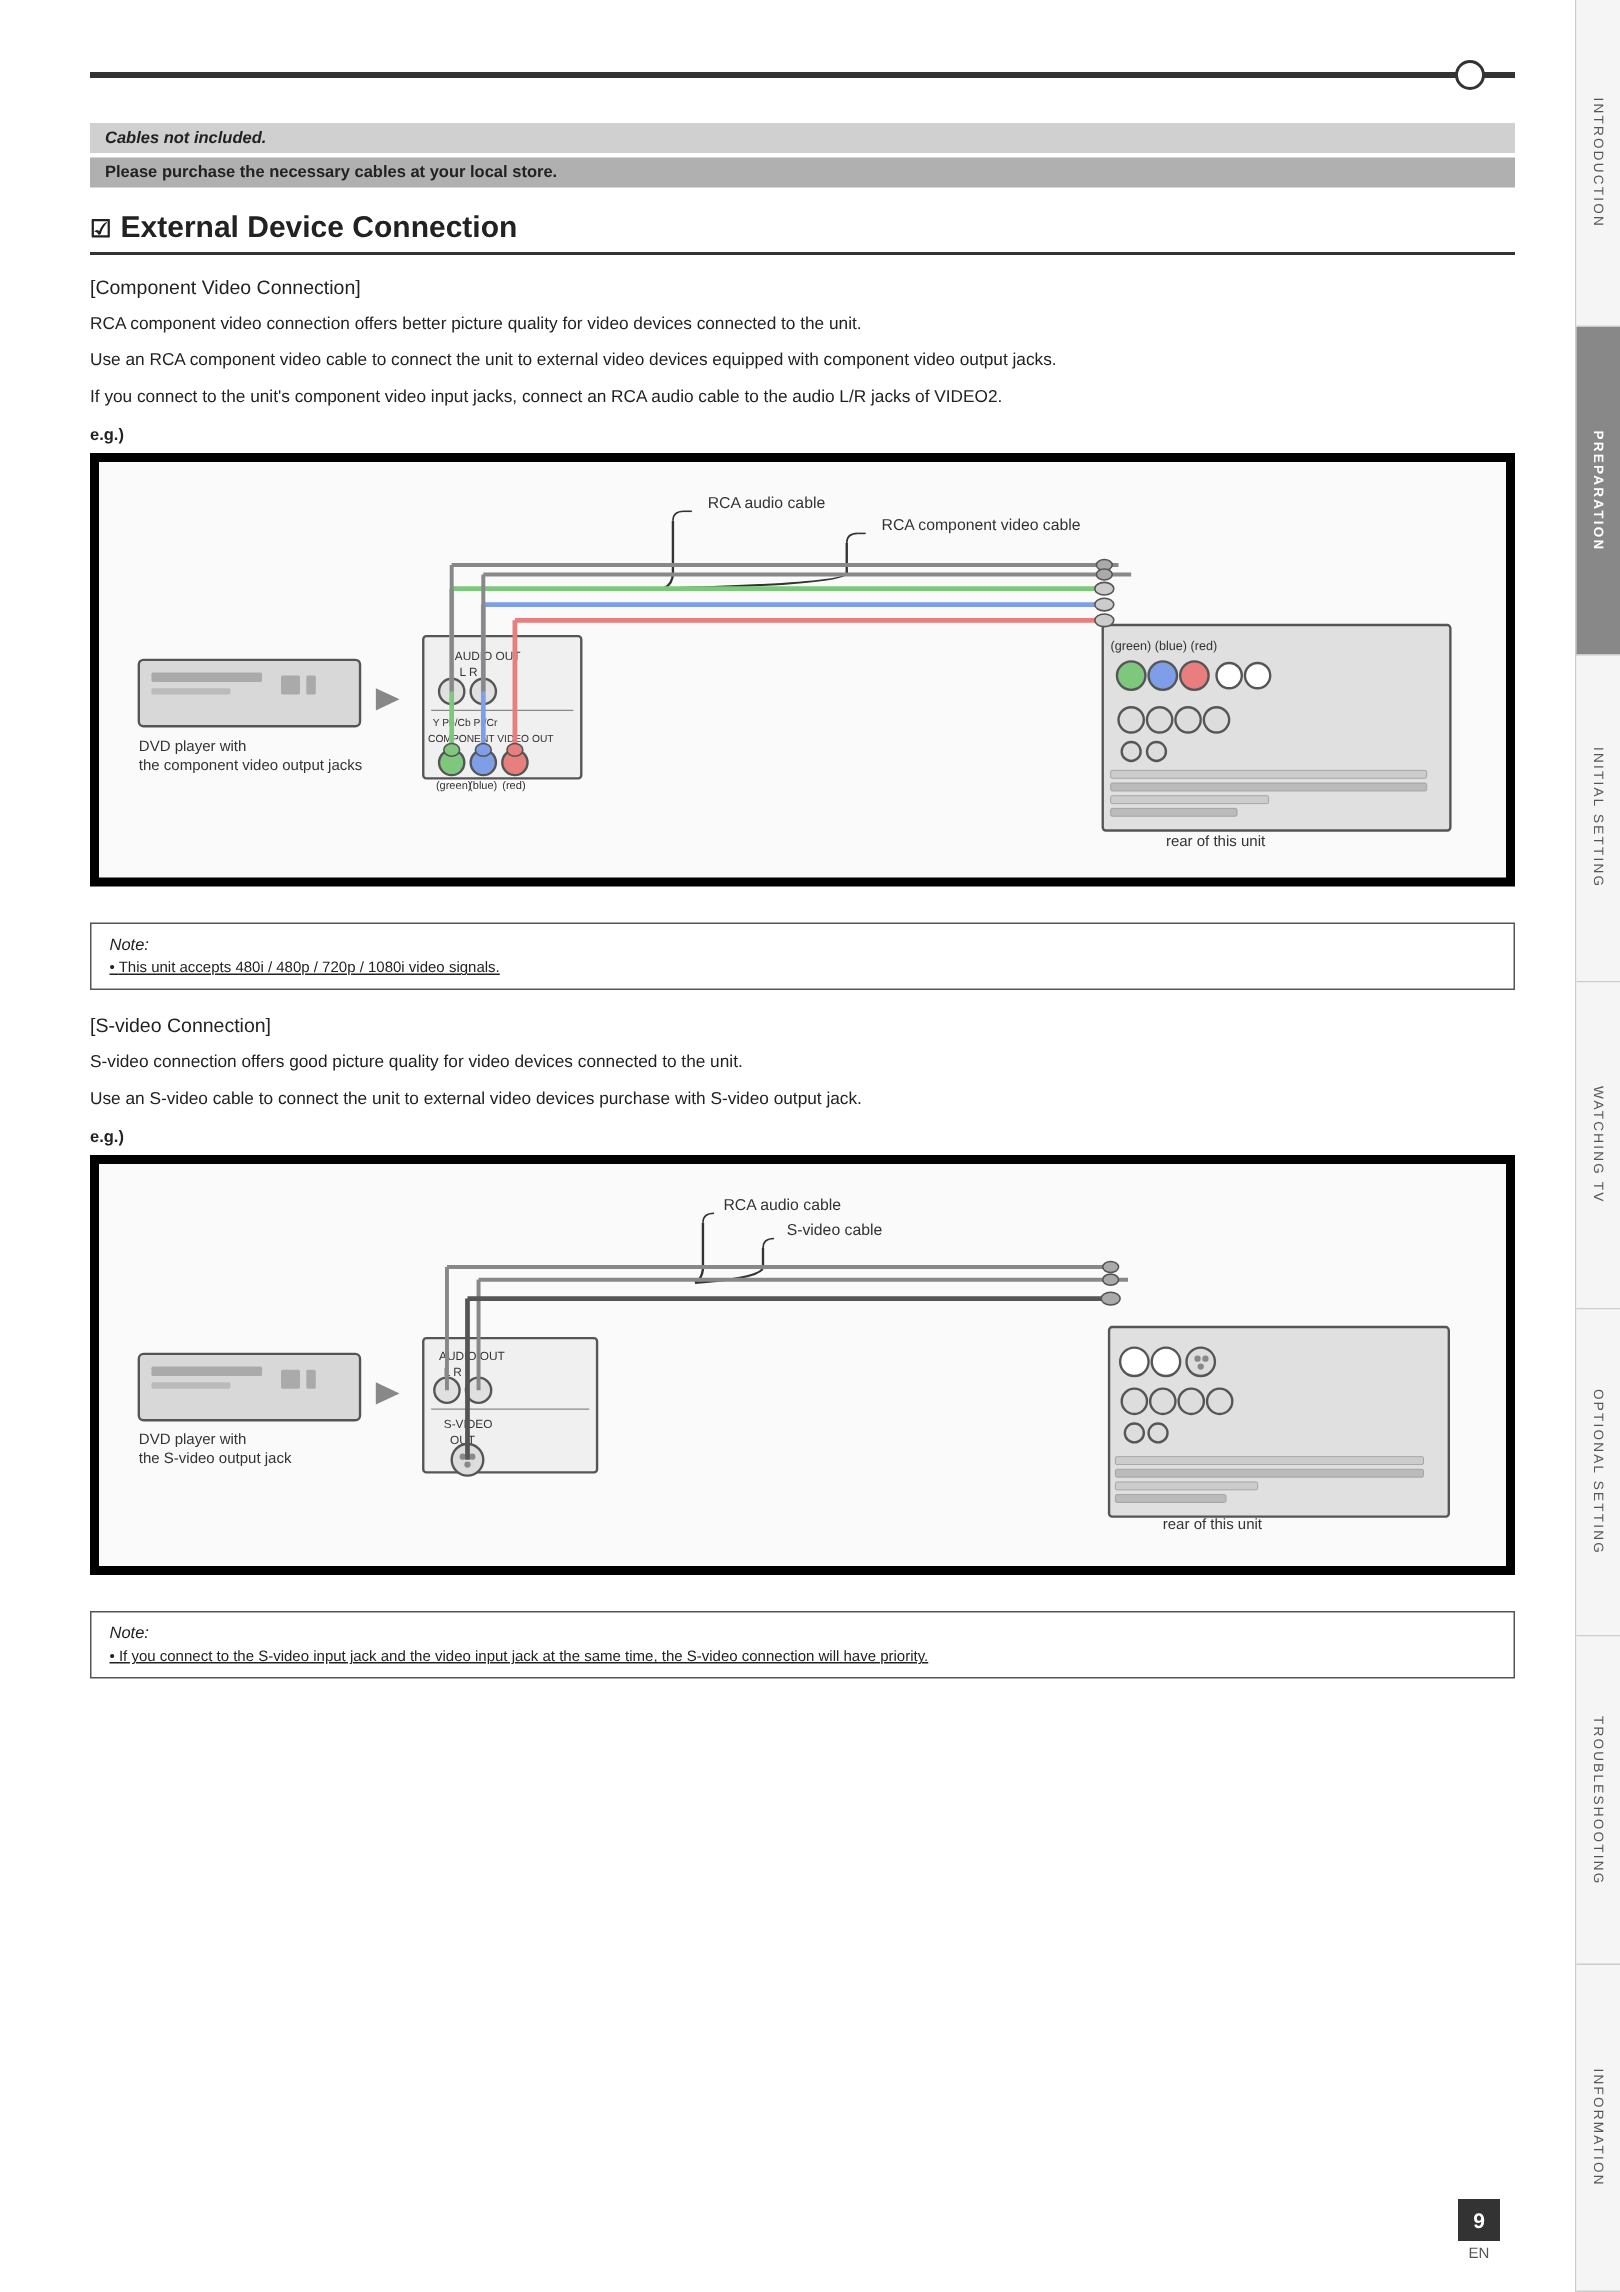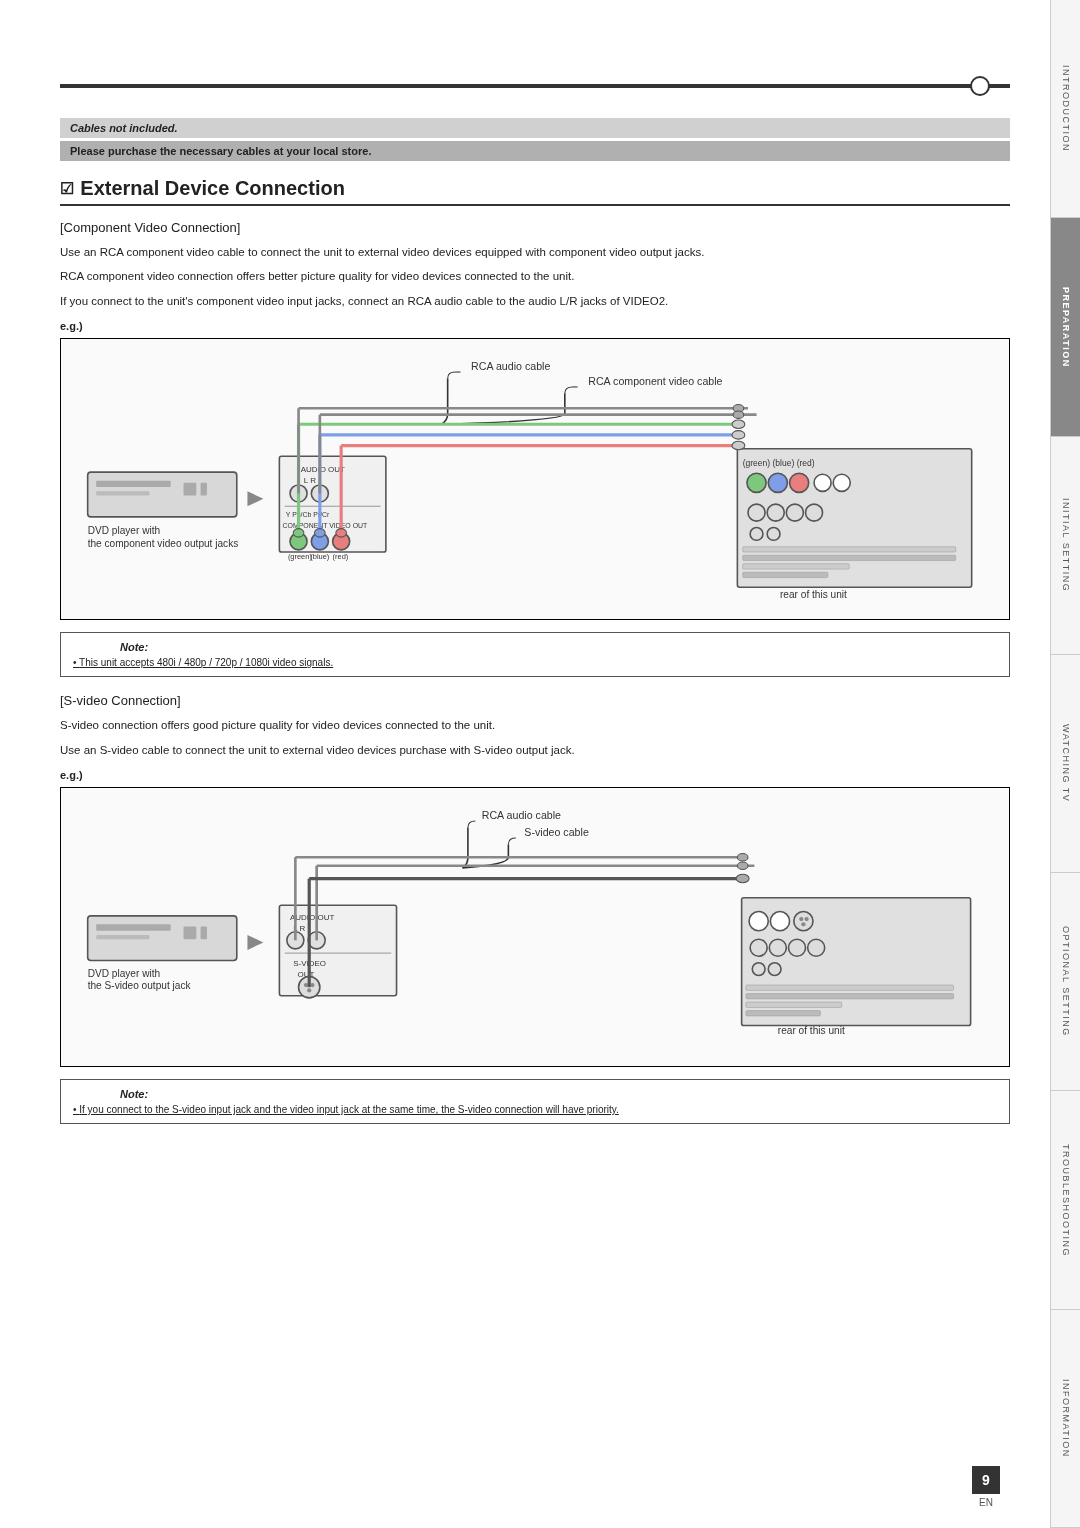--- a/index.html
+++ b/index.html
@@ -15,21 +15,21 @@
     }
 
     .page-container {
       display: flex;
       width: 1080px;
       min-height: 1528px;
     }
 
     .main-content {
       flex: 1;
-      padding: 84px 40px 40px 60px;
+      padding: 48px 40px 40px 60px;
       position: relative;
     }
 
     .side-tabs {
       width: 30px;
       display: flex;
       flex-direction: column;
       border-left: 1px solid #ccc;
     }
 
@@ -108,41 +108,40 @@
       margin-bottom: 6px;
     }
 
     .eg-label {
       font-size: 11px;
       font-weight: bold;
       margin: 10px 0 6px 0;
     }
 
     .diagram-area {
-      border: 1px solid #000000;
+      border: 6px solid #000000;
       background: #fafafa;
       padding: 16px;
-      margin-bottom: 12px;
+      margin-bottom: 24px;
       position: relative;
       min-height: 280px;
     }
 
     
     .note-box {
       border: 1px solid #555;
       padding: 8px 12px;
       margin: 10px 0 16px 0;
       font-size: 11px;
     }
 
     .note-title {
       font-style: italic;
-      font-weight: bold;
+      font-weight: normal;
       margin-bottom: 4px;
-      margin-left: 47px;
     }
 
     .note-text {
       font-size: 10px;
       text-decoration: underline;
     }
 
     .note-text::before {
       content: '• ';
     }
@@ -217,22 +216,22 @@
     <div class="section-title">
       <span class="checkbox-icon">☑</span>
       <span>External Device Connection</span>
     </div>
 
     
     <div class="subsection-title">
       <span class="bracket-title">[Component Video Connection]</span>
     </div>
 
+    <p class="body-text">RCA component video connection offers better picture quality for video devices connected to the unit.</p>
     <p class="body-text">Use an RCA component video cable to connect the unit to external video devices equipped with component video output jacks.</p>
-    <p class="body-text">RCA component video connection offers better picture quality for video devices connected to the unit.</p>
     <p class="body-text">If you connect to the unit's component video input jacks, connect an RCA audio cable to the audio L/R jacks of VIDEO2.</p>
 
     <div class="eg-label">e.g.)</div>
 
     
     <div class="diagram-area">
       <svg class="diagram-svg" viewBox="0 0 860 230" xmlns="http://www.w3.org/2000/svg">
 
         <text x="370" y="14" font-size="10" fill="#333" font-family="Arial">RCA audio cable</text>
         <line x1="360" y1="16" x2="355" y2="16" stroke="#333" stroke-width="1"></line>

